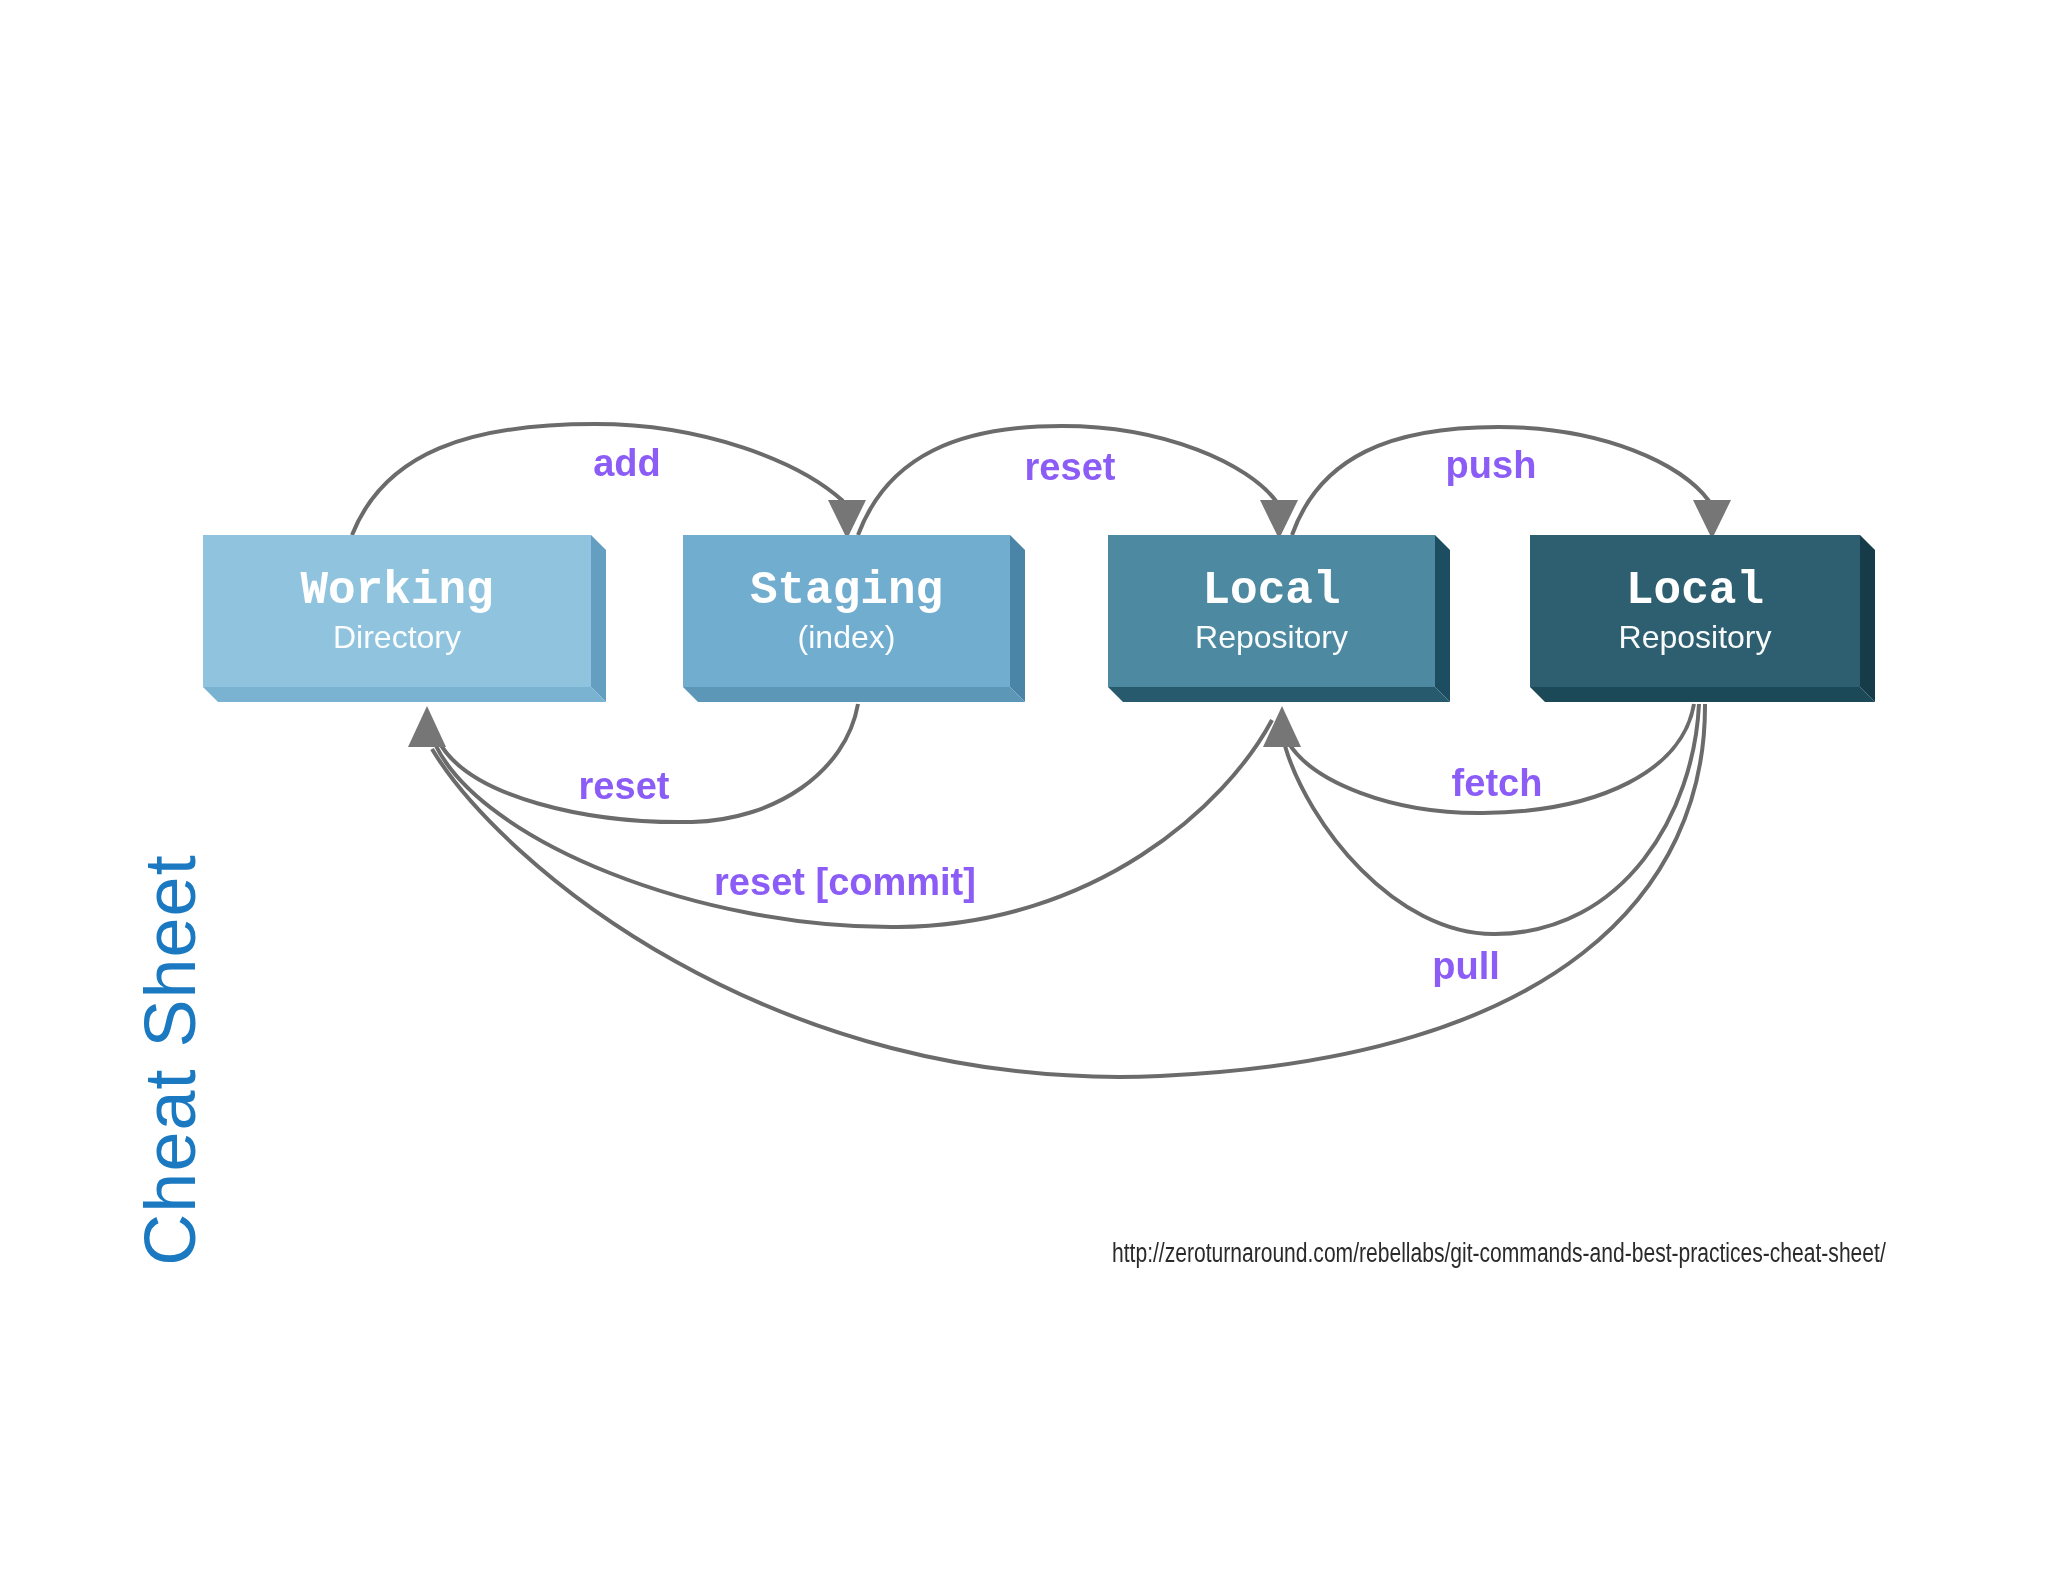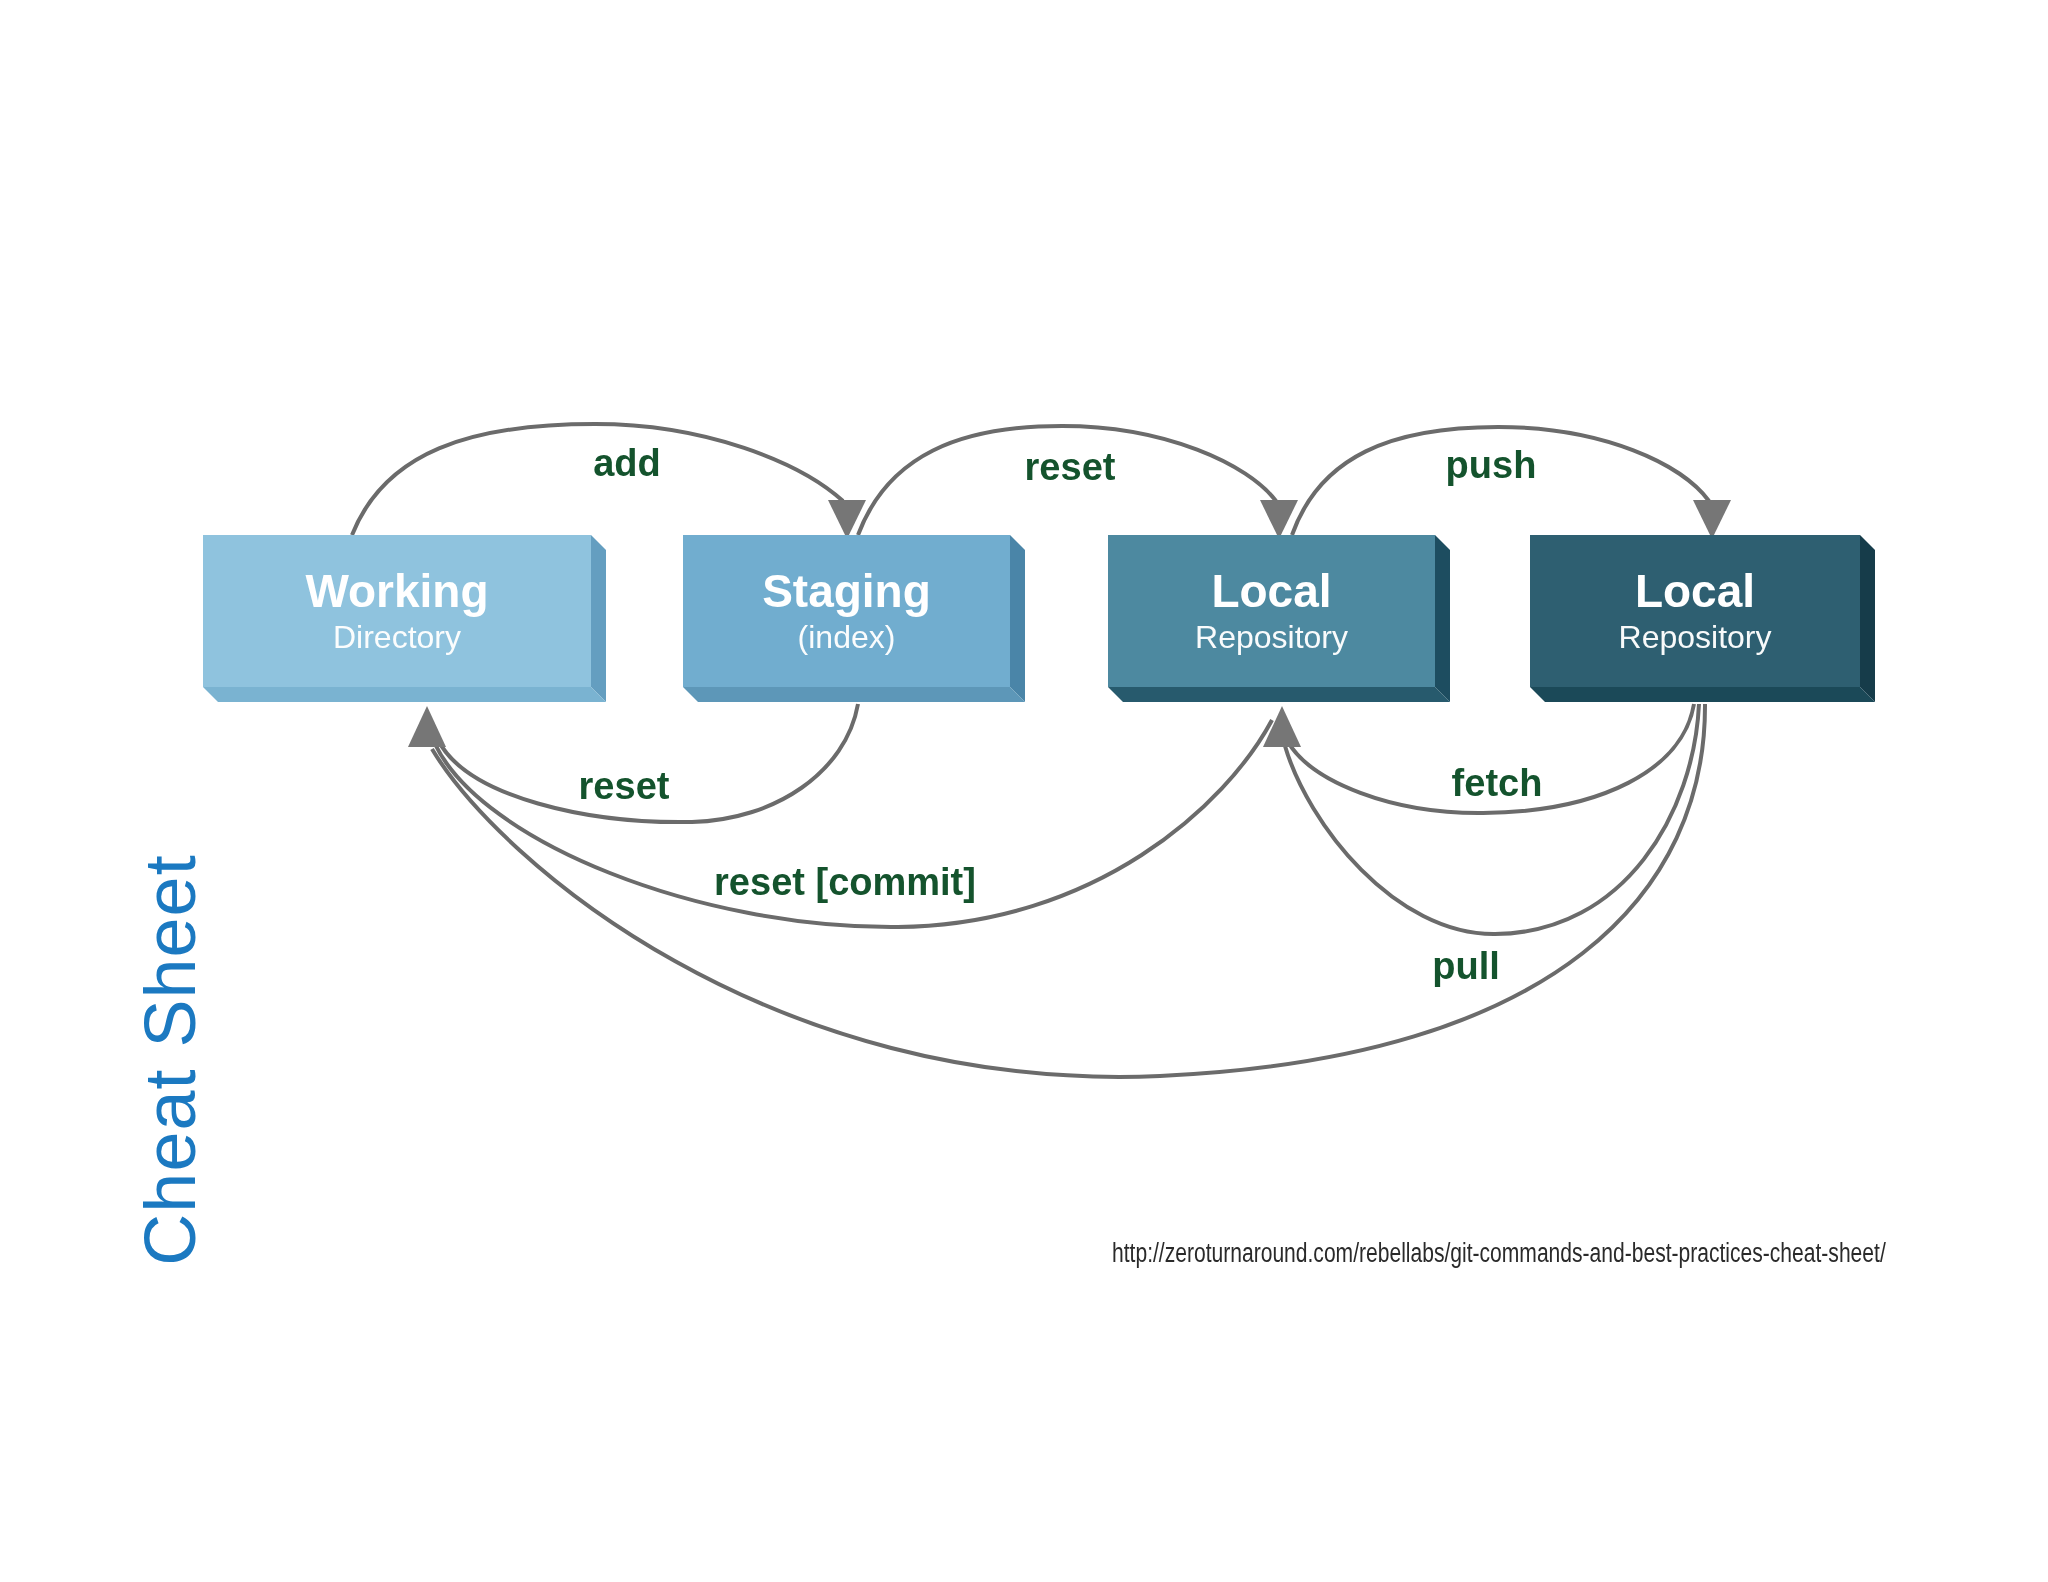--- a/index.html
+++ b/index.html
@@ -16,29 +16,29 @@
   .box-label {
     position: absolute;
     display: flex;
     flex-direction: column;
     align-items: center;
     justify-content: center;
     color: #ffffff;
     text-align: center;
     line-height: 1.12;
   }
-  .box-label .title { font-size: 46px; font-weight: 700; }
+  .box-label .title { font-size: 46px; font-weight: 700; font-family: Liberation Mono, monospace; }
   .box-label .subtitle { font-size: 32px; font-weight: 400; opacity: 0.97; margin-top: 2px; }
 
   .edge-label {
     position: absolute;
     transform: translate(-50%, -50%);
     font-size: 38px;
     font-weight: 700;
-    color: #14532d;
+    color: #8b5cf6;
     white-space: nowrap;
   }
 
   .vertical-title {
     position: absolute;
     left: 170px;
     top: 1060px;
     transform: translate(-50%, -50%) rotate(-90deg);
     font-size: 72px;
     font-weight: 300;

